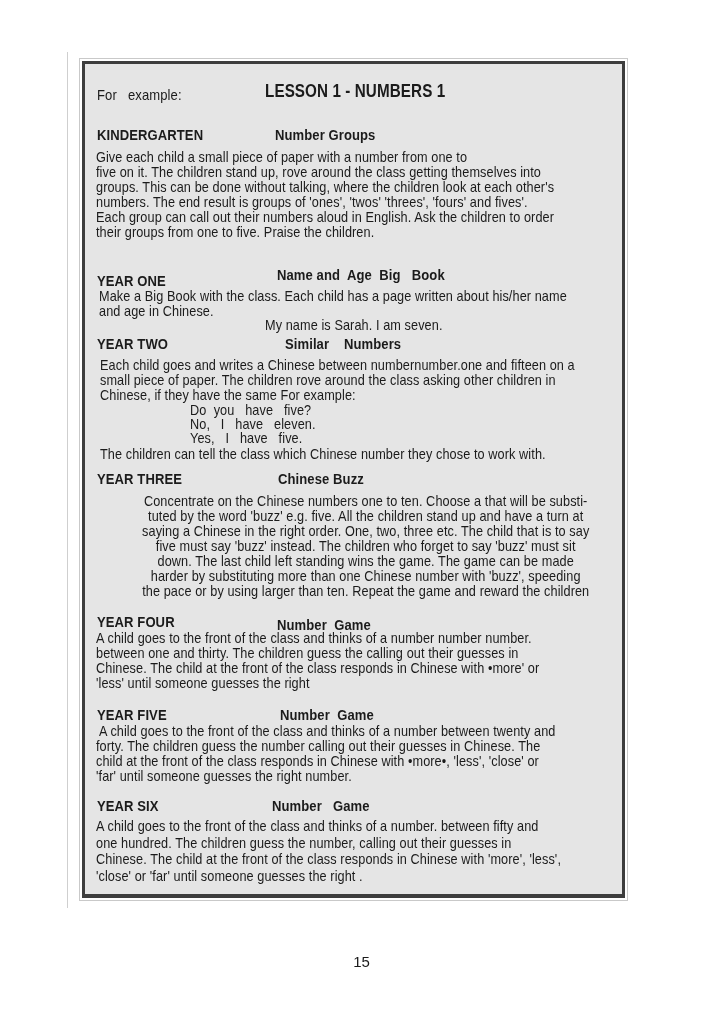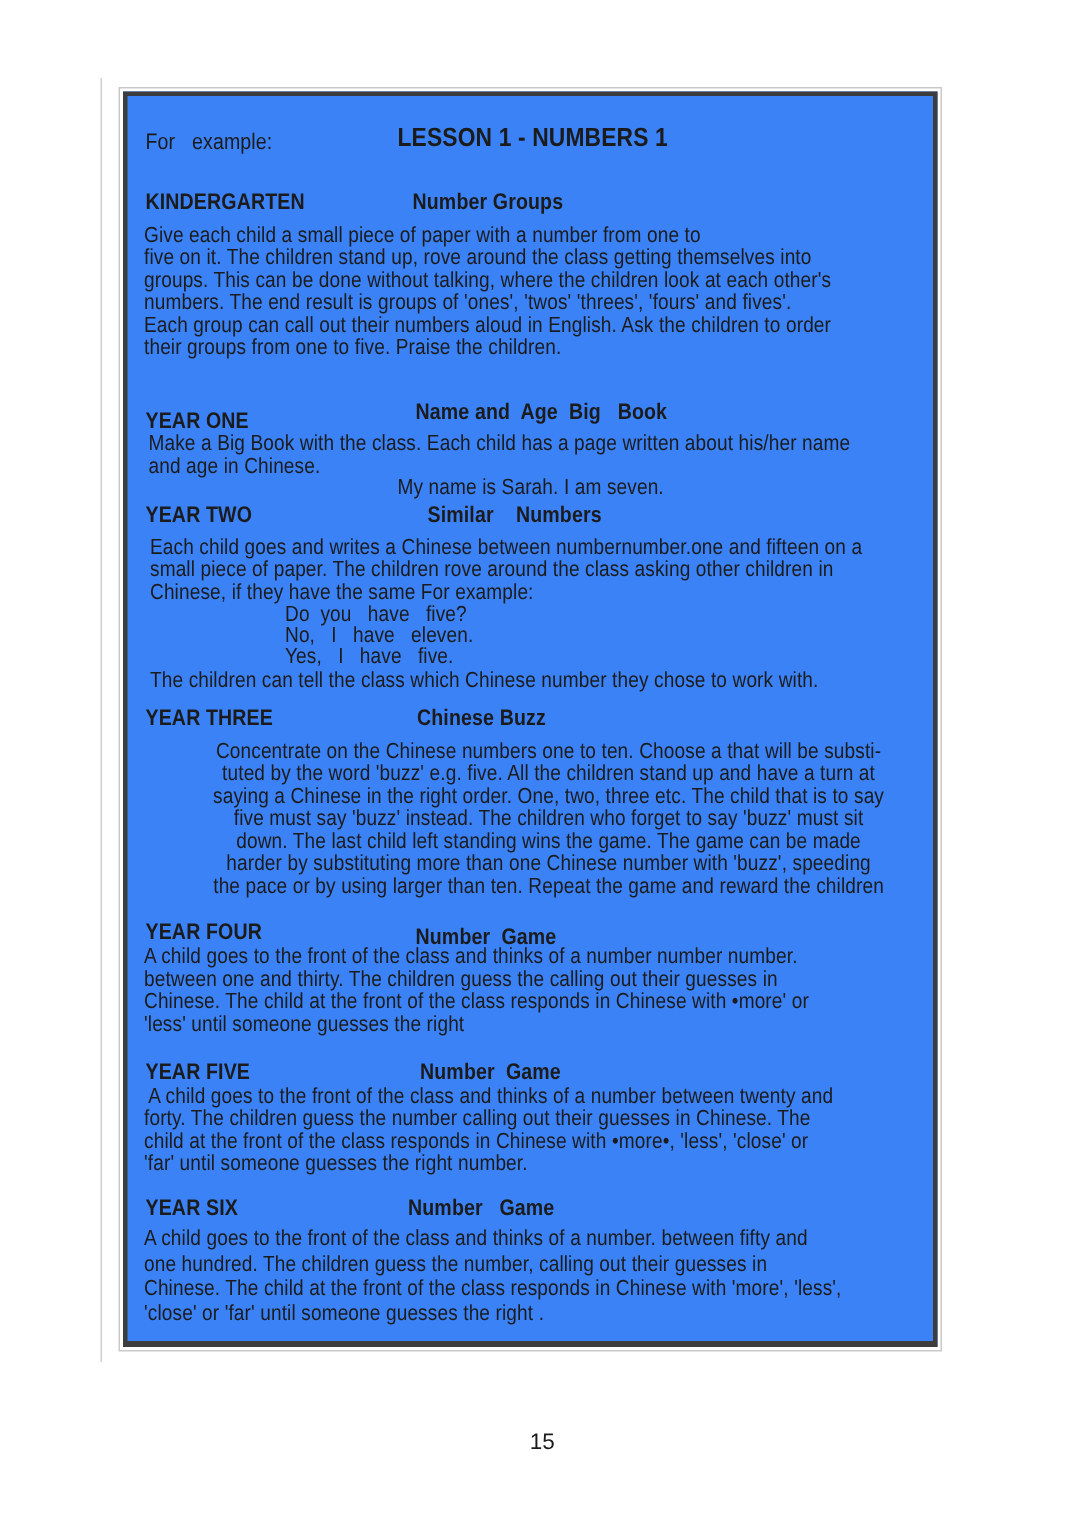--- a/index.html
+++ b/index.html
@@ -18,21 +18,21 @@
     background: #cfcfcf;
   }
   .frame {
     position: absolute;
     left: 82px; top: 61px;
     width: 537px; height: 830px;
     border: 3px solid #3d3d3d;
     border-bottom-width: 4px;
     outline: 1px solid #c9c9c9;
     outline-offset: 2px;
-    background: #3b82f6;
+    background: #e5e5e5;
   }
   .txt {
     position: absolute;
     white-space: pre;
     transform: scaleX(0.87);
     transform-origin: 0 0;
     font-size: 14.6px;
     line-height: 15px;
     letter-spacing: 0.1px;
   }

